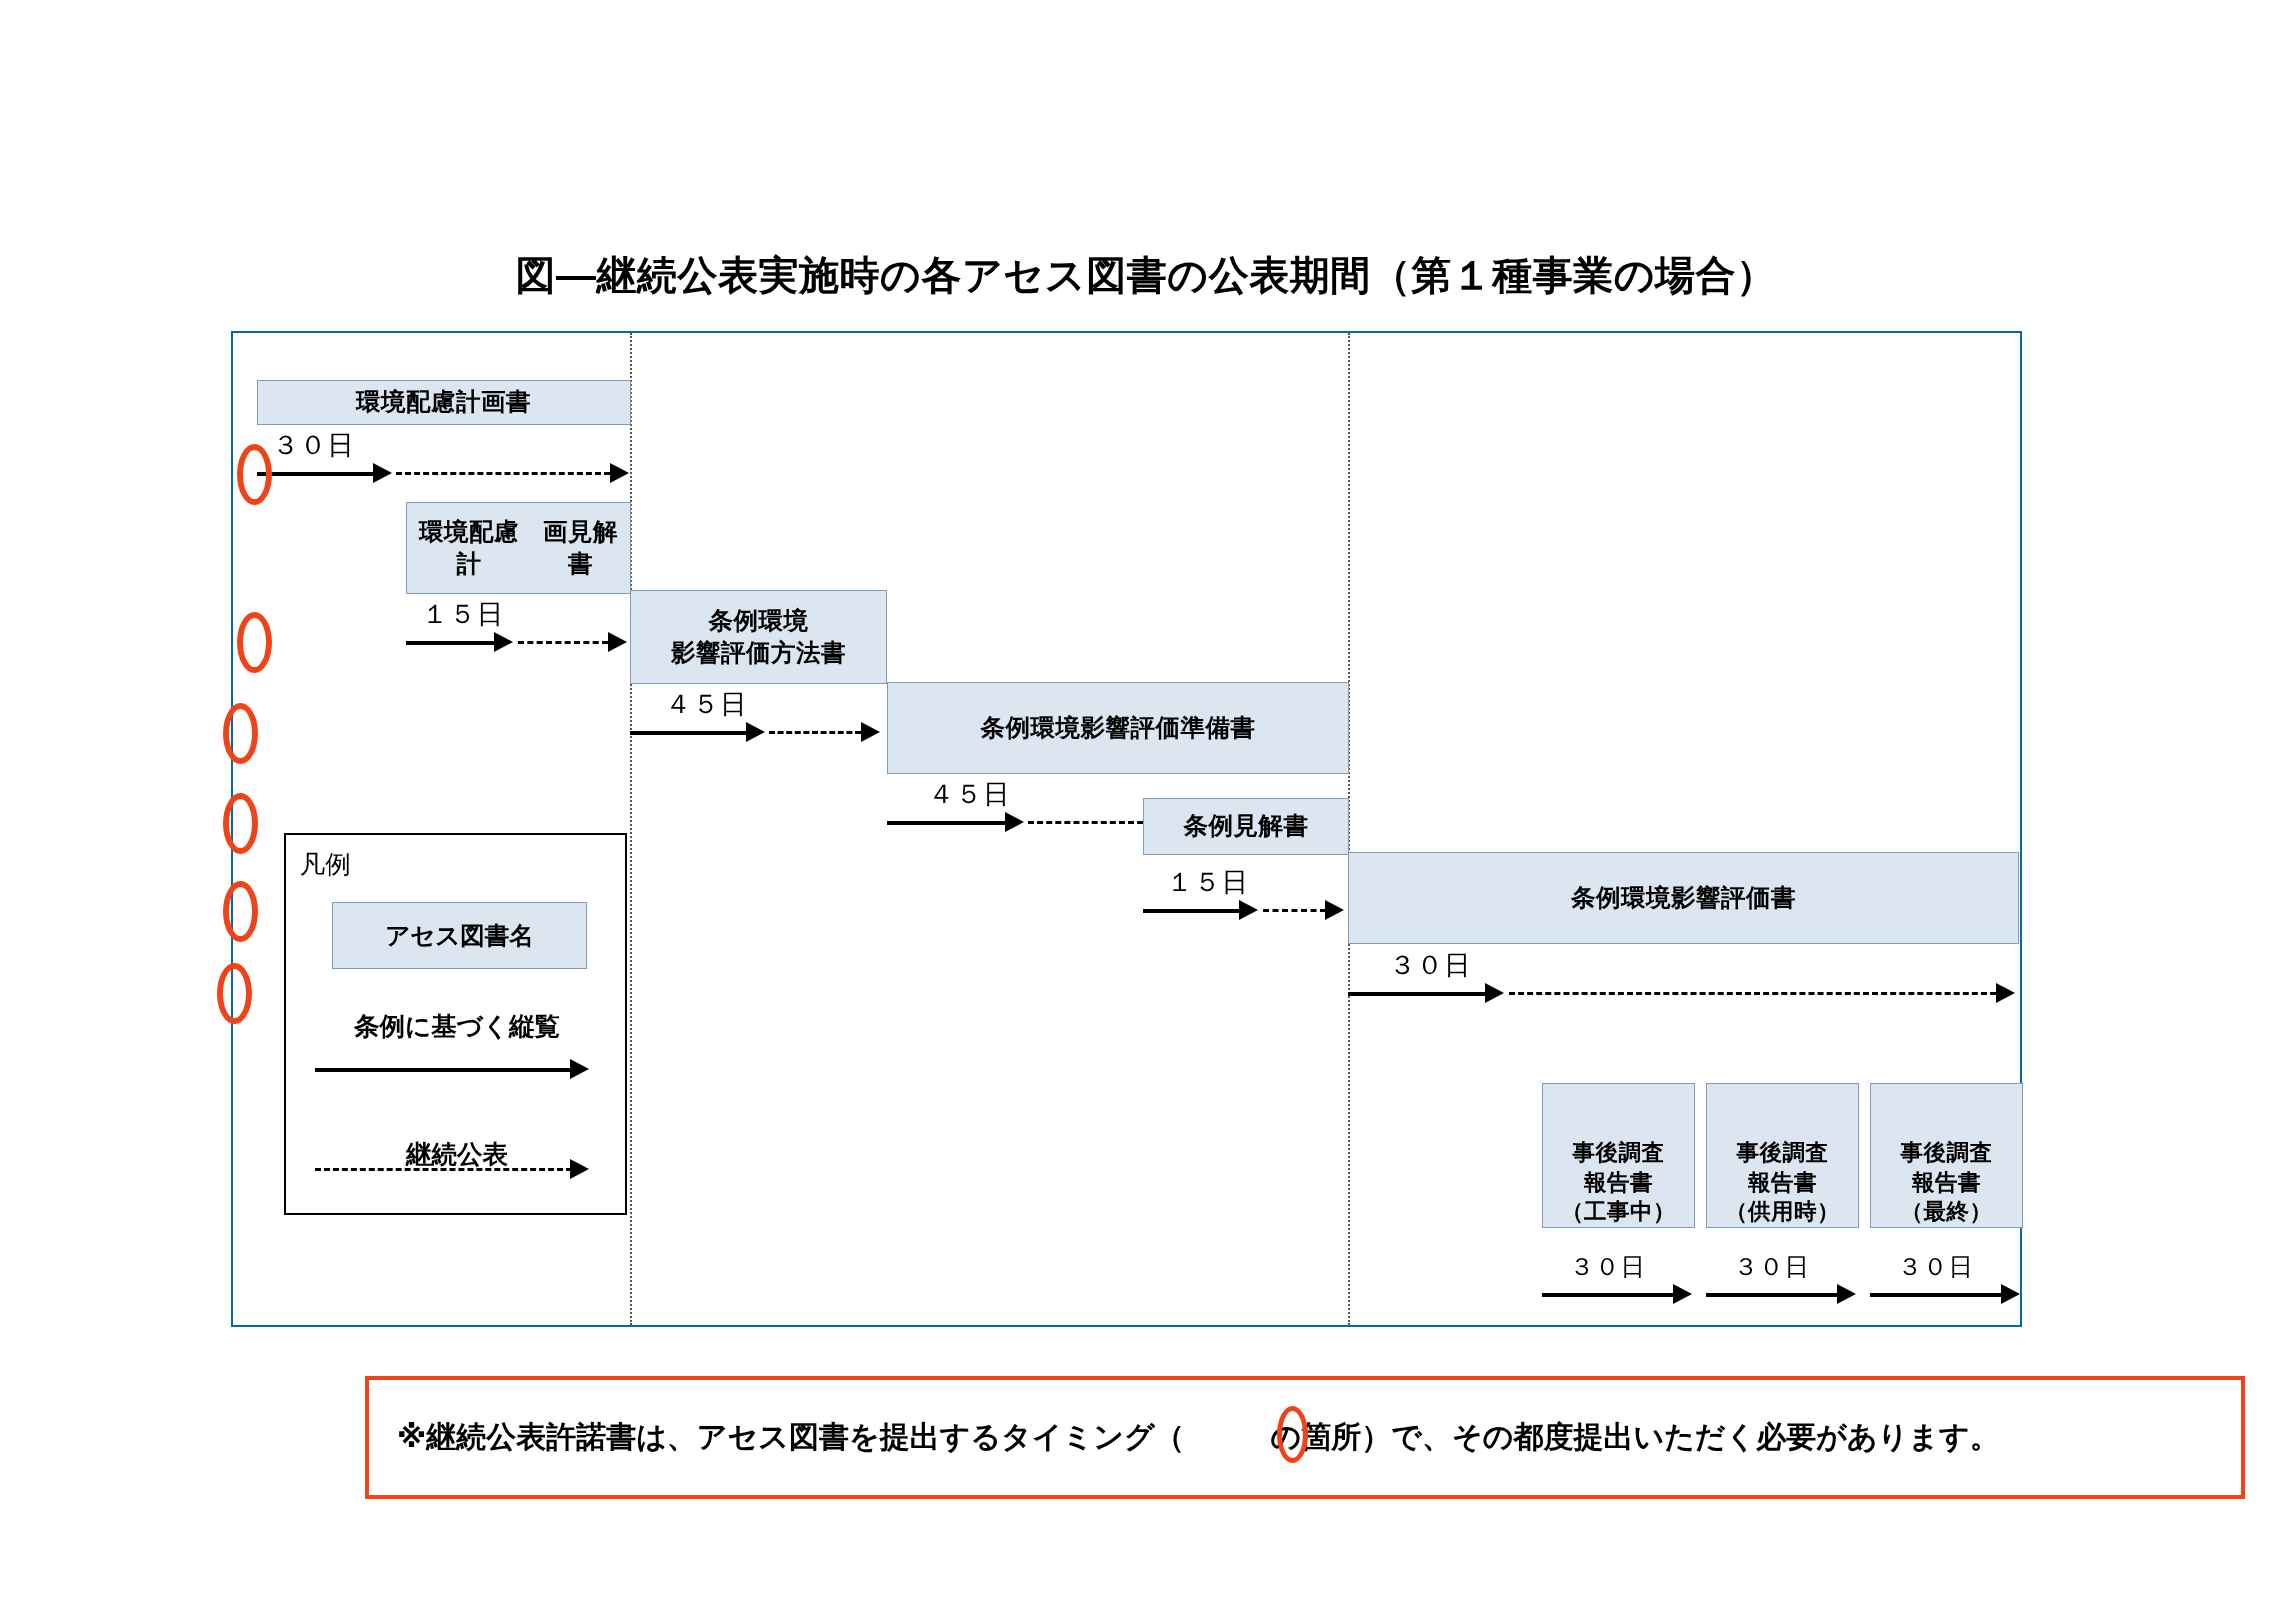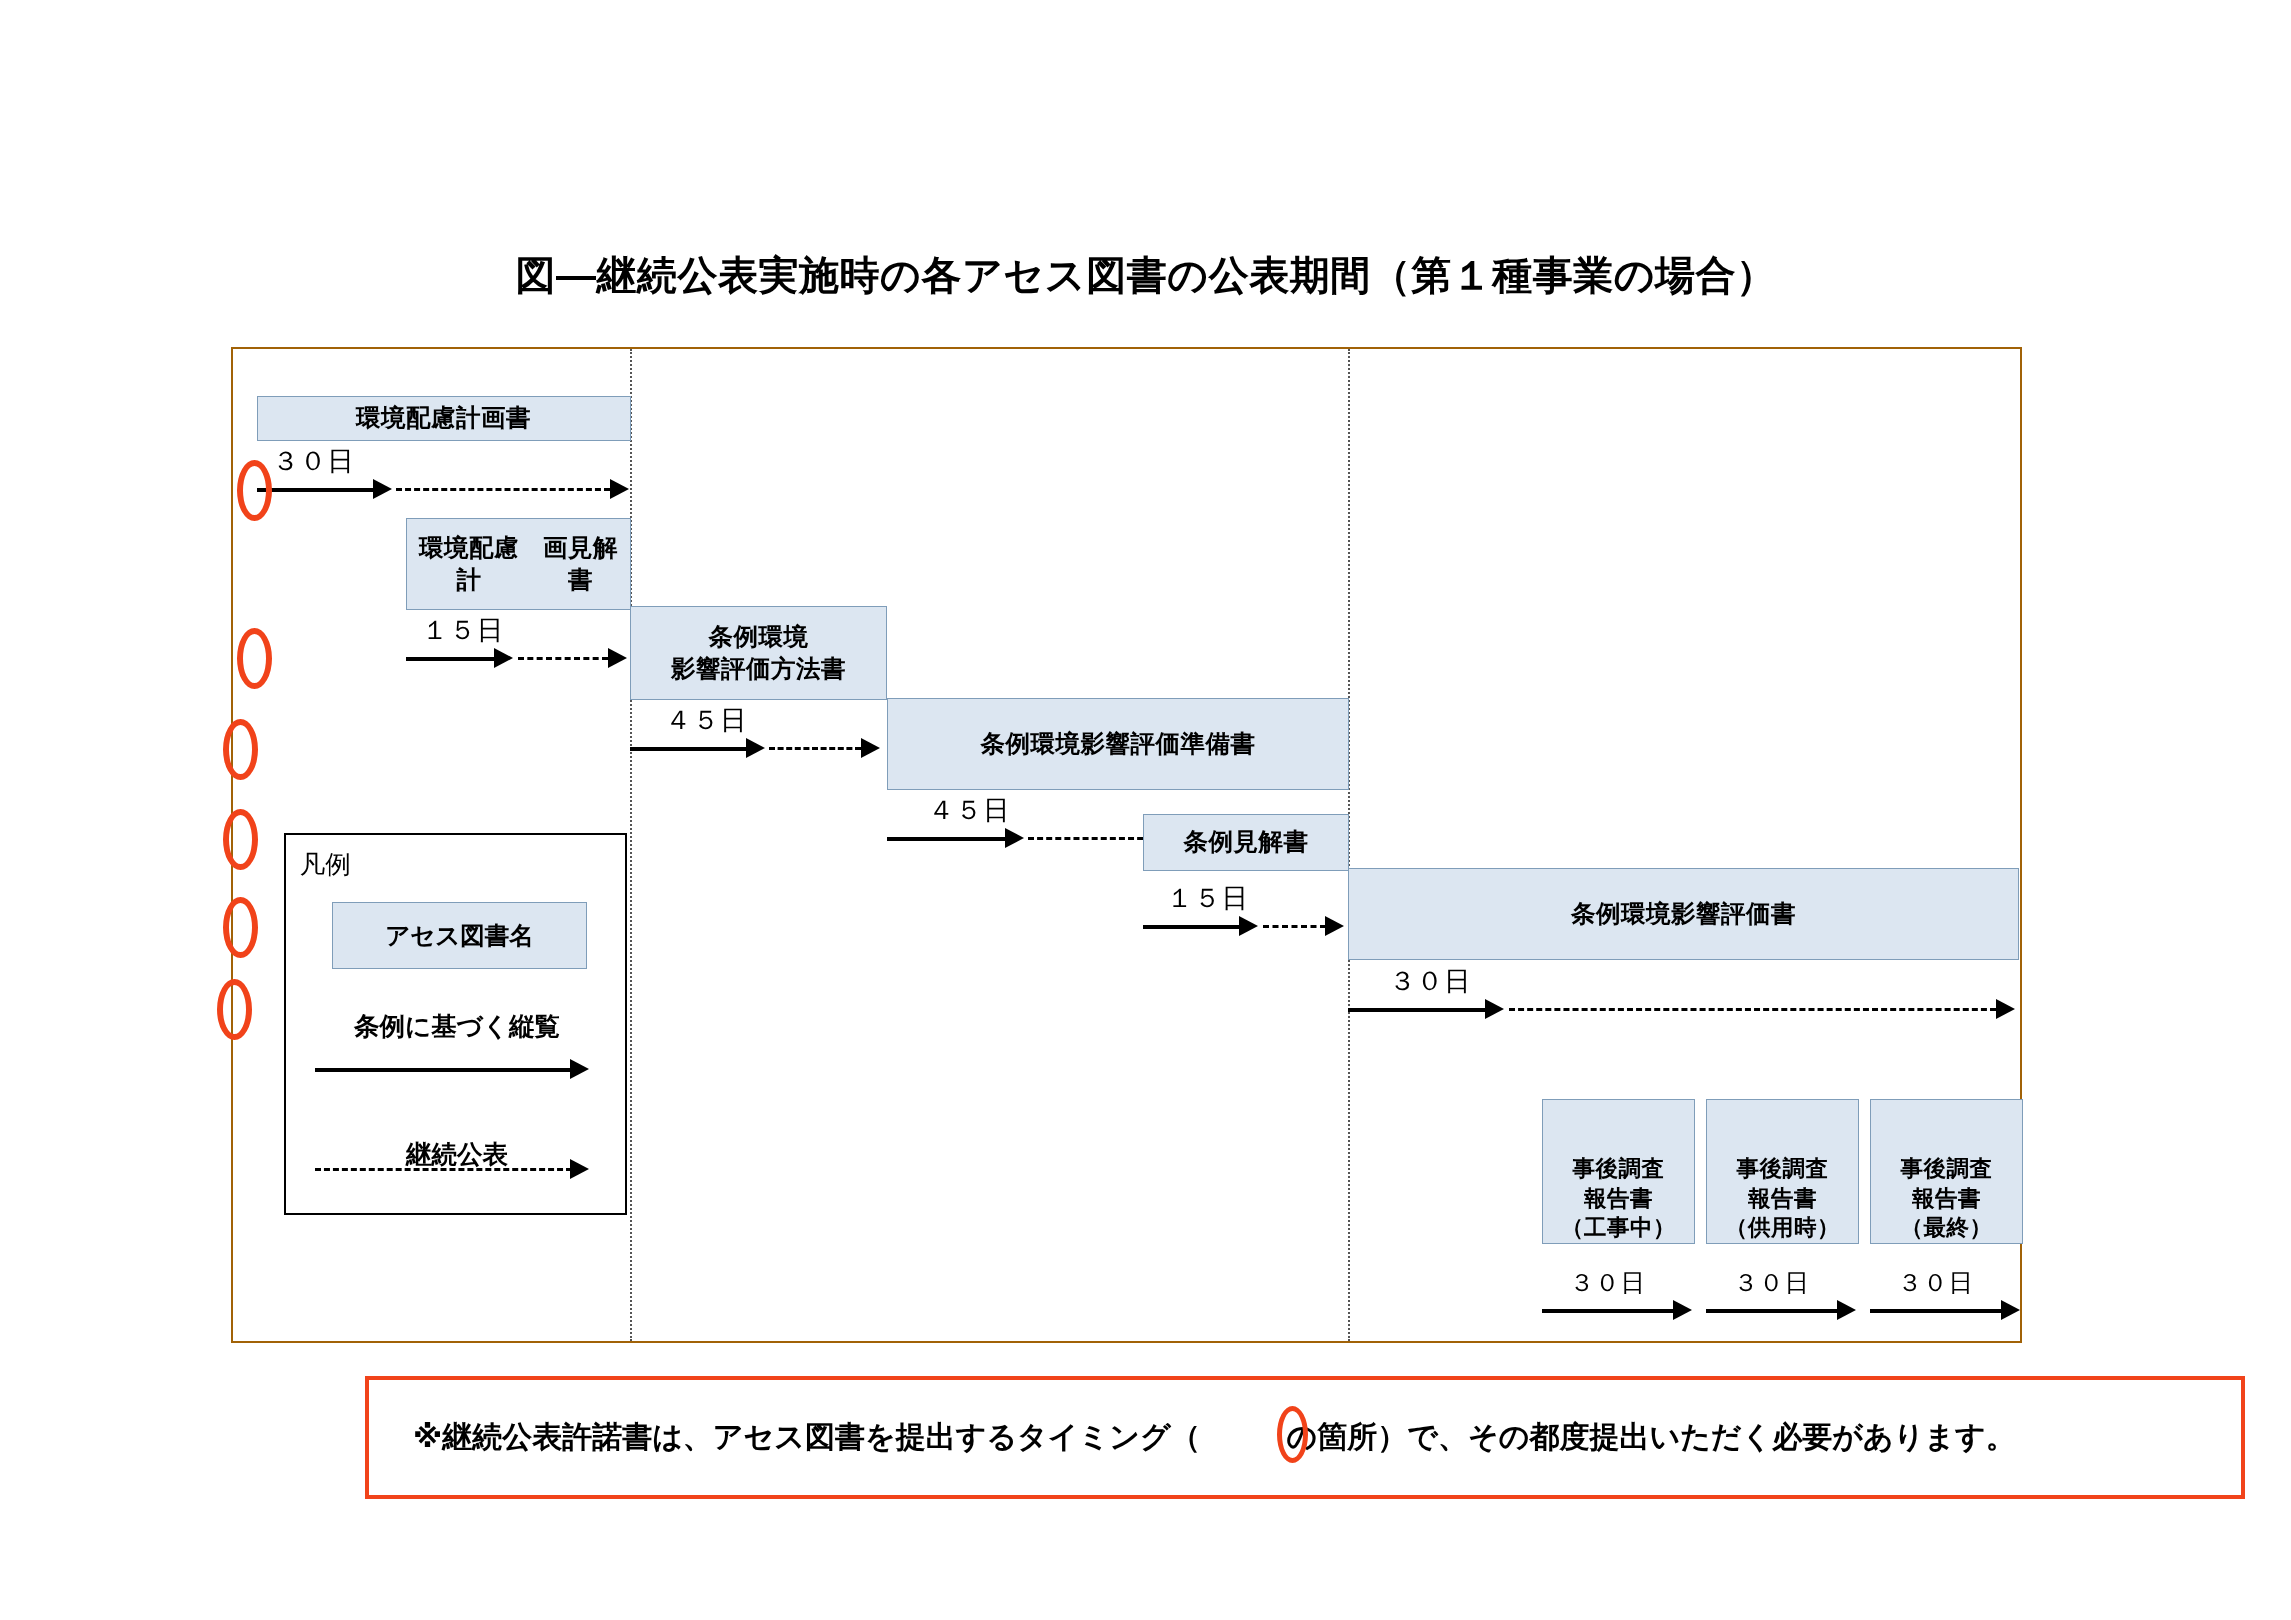--- a/index.html
+++ b/index.html
@@ -27,24 +27,24 @@
     font-size: 40px;
     letter-spacing: 0.5px;
     color: #000000;
     white-space: nowrap;
   }
 
   
   #chart-frame {
     position: absolute;
     left: 231px;
-    top: 347px;
+    top: 331px;
     width: 1791px;
     height: 996px;
-    border: 2px solid #a16207;
+    border: 2px solid #0369a1;
     box-sizing: border-box;
     background: #ffffff;
   }
 
   .v-divider {
     position: absolute;
     top: 0;
     width: 0;
     height: 100%;
     border-left: 2px dotted #555555;
@@ -176,21 +176,21 @@
     background: #ffffff;
     display: flex;
     align-items: center;
   }
   #footnote-text {
     font-family: "Liberation Sans", "DejaVu Sans", sans-serif;
     font-weight: bold;
     font-size: 30px;
     color: #000000;
     white-space: nowrap;
-    padding-left: 44px;
+    padding-left: 28px;
     letter-spacing: 0px;
   }
   #footnote-marker {
     position: absolute;
     left: 1277px;
     top: 1406px;
     width: 31px;
     height: 57px;
     border: 5.9px solid #f1431a;
     border-radius: 50%;

